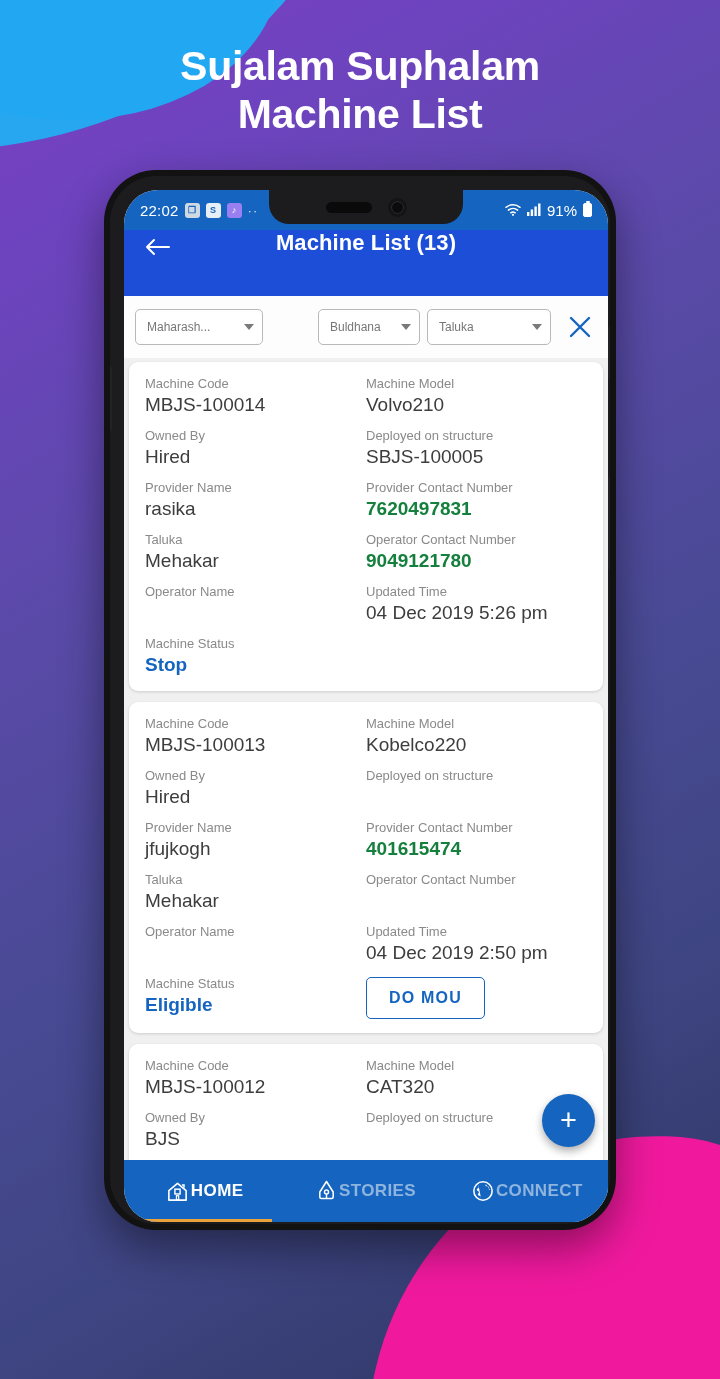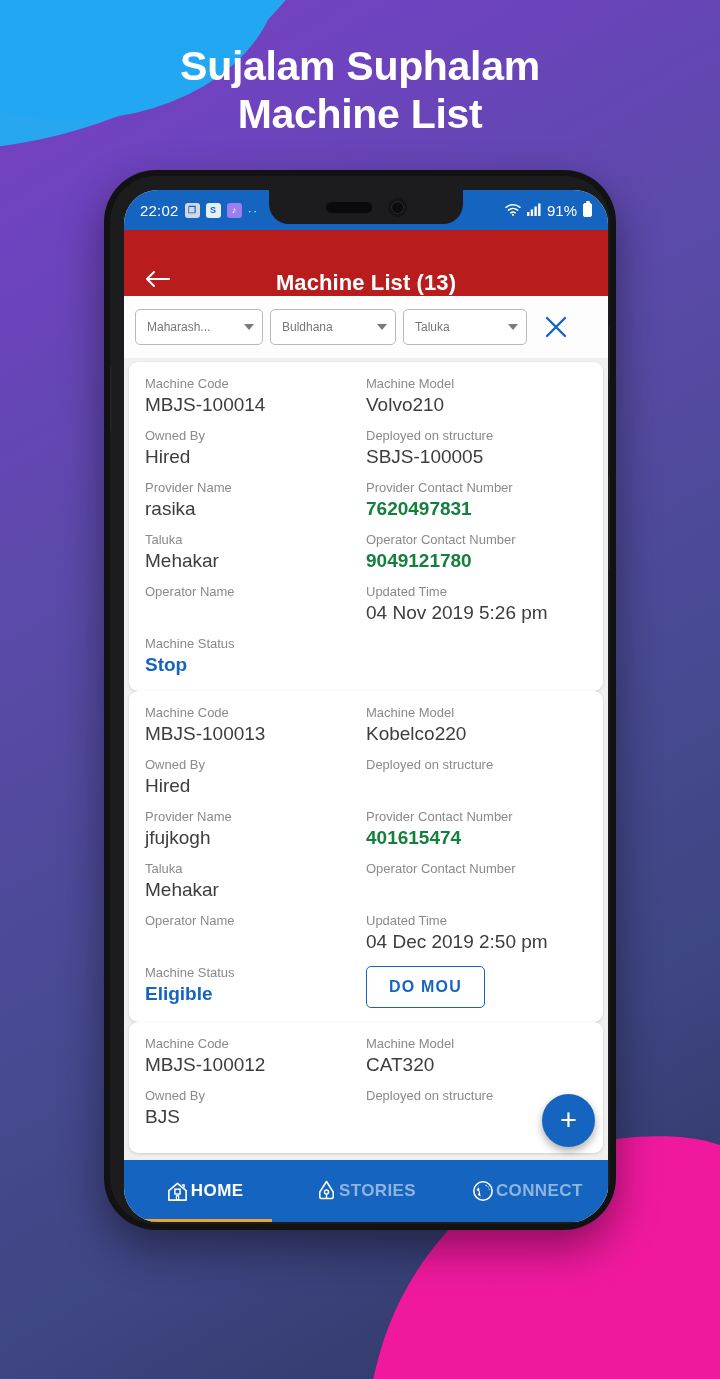--- a/index.html
+++ b/index.html
@@ -161,22 +161,22 @@
   .camera {
     width: 19px; height: 19px; border-radius: 50%;
     background: #0b0b0b;
     border: 3.5px solid #141417;
     box-shadow: inset 0 0 0 1px #303036;
   }
 
   
   #app-bar {
     height: 66px;
-    background: #b91c1c;
-    display: flex; align-items: flex-end;
+    background: #1d4ed8;
+    display: flex; align-items: flex-start;
     padding: 0 16px;
     flex: none;
     z-index: 2;
   }
   #back-arrow {
     width: 34px; height: 34px;
     display: flex; align-items: center; justify-content: center;
     color: #fff; font-size: 25px; line-height: 1;
     cursor: pointer;
   }
@@ -206,21 +206,21 @@
     background: #fff;
     display: flex; align-items: center;
     justify-content: space-between;
     padding: 0 8px 0 11px;
     color: #777;
     font-size: 12px;
     white-space: nowrap;
     cursor: pointer;
   }
   .filter-select.f1 { width: 128px; }
-  .filter-select.f2 { width: 126px; }
+  .filter-select.f2 { width: 102px; margin-left: 48px; }
   .filter-select.f3 { width: 124px; }
   .chev {
     margin-left: 4px;
     border-left: 5px solid transparent;
     border-right: 5px solid transparent;
     border-top: 6px solid #7a7a7a;
     flex: none;
   }
   .f1 .chev { margin-left: 1px; }
   #clear-filter {
@@ -237,20 +237,21 @@
     background: #f0f0f0;
     overflow: hidden;
     padding: 4px 5px 0 5px;
     position: relative;
   }
   .card {
     background: #ffffff;
     border-radius: 9px;
     box-shadow: 0 1px 3px rgba(0,0,0,0.15);
     padding: 13px 16px 14px 16px;
+    margin-bottom: 11px;
   }
   .row {
     display: flex;
   }
   .cell { width: 50%; padding-bottom: 10px; }
   .cell.last { padding-bottom: 0; }
   .lbl {
     font-size: 13px;
     color: #8a8a8a;
     line-height: 17px;
@@ -448,21 +449,21 @@
                 <div class="lbl">Operator Contact Number</div>
                 <div class="val link">9049121780</div>
               </div>
             </div>
             <div class="row">
               <div class="cell">
                 <div class="lbl">Operator Name</div>
               </div>
               <div class="cell">
                 <div class="lbl">Updated Time</div>
-                <div class="val">04 Nov 2019 5:26 pm</div>
+                <div class="val">04 Dec 2019 5:26 pm</div>
               </div>
             </div>
             <div class="row">
               <div class="cell last">
                 <div class="lbl">Machine Status</div>
                 <div class="val status">Stop</div>
               </div>
               <div class="cell last"></div>
             </div>
           </div>

